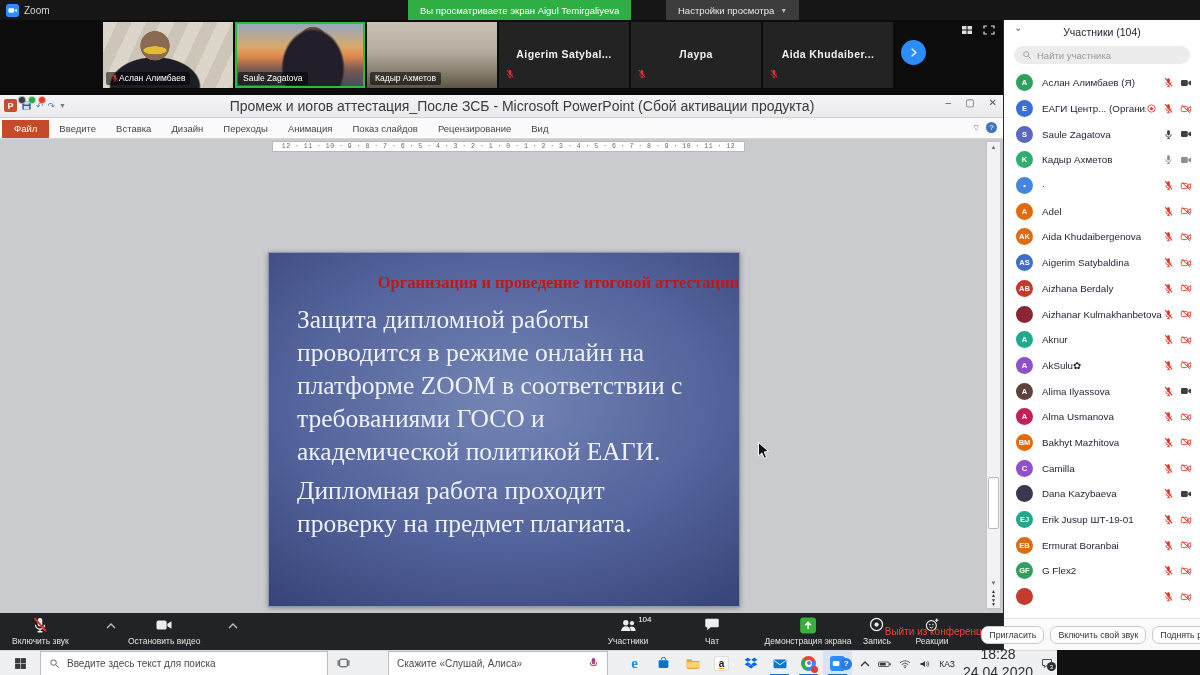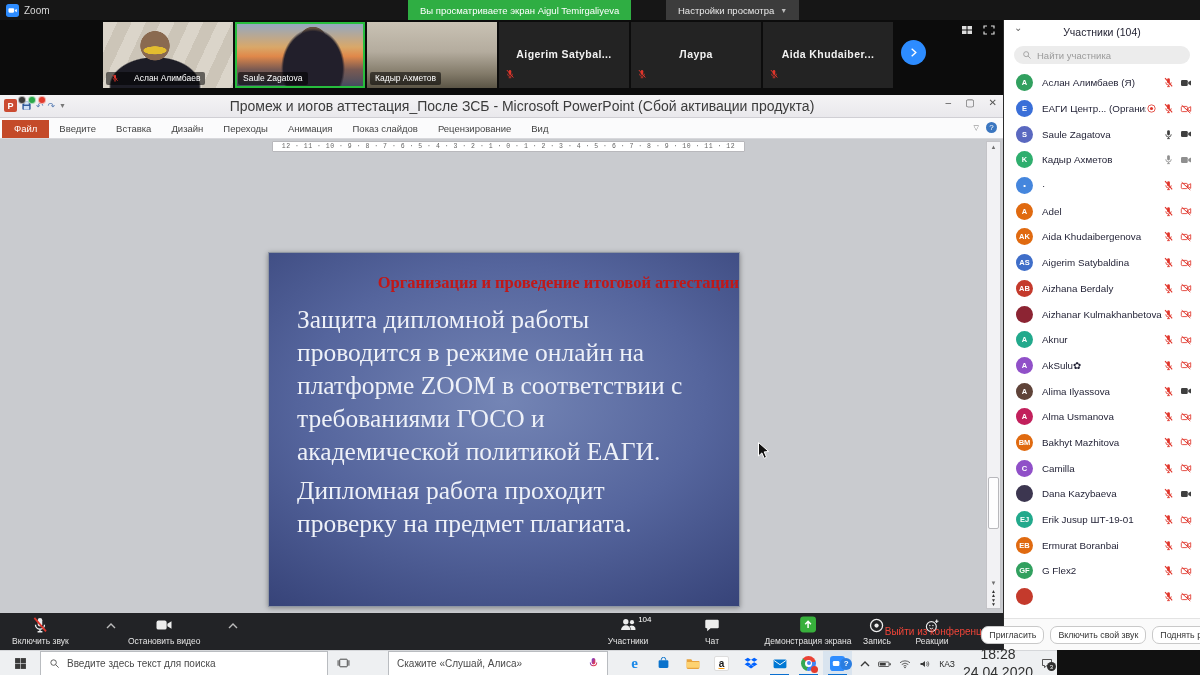--- a/index.html
+++ b/index.html
@@ -17,21 +17,21 @@
   .zm-viewset { position:absolute; left:666px; top:0; height:20px; padding:0 12px;
     background:#3c3c3c; color:#e8e8e8; font-size:9.5px; display:flex; align-items:center; gap:6px; cursor:default; }
   .zm-viewset .car { font-size:7px; color:#bbb; }
 
   
   .strip { position:absolute; left:0; top:20px; width:1003px; height:75px; background:#0c0c0c; }
   .tiles { position:absolute; left:103px; top:2px; height:66px; display:flex; gap:2px; }
   .tile { position:relative; width:130px; height:66px; background:#232323; overflow:hidden; }
   .tile.active { outline:2px solid #27bd3d; outline-offset:-2px; }
   .tile .vname { position:absolute; left:3px; bottom:3px; background:rgba(0,0,0,.55);
-    color:#fff; font-size:8.5px; padding:1px 5px 2px; border-radius:2px; display:flex; align-items:center; gap:15px; white-space:nowrap;}
+    color:#fff; font-size:8.5px; padding:1px 5px 2px; border-radius:2px; display:flex; align-items:center; gap:0; white-space:nowrap;}
   .tile .cname { position:absolute; left:0; right:0; top:26px; text-align:center;
     color:#f2f2f2; font-size:10.5px; font-weight:600; letter-spacing:.4px; }
   .tile .cormic { position:absolute; left:6px; bottom:5px; }
   .photo-aslan { background:
     radial-gradient(ellipse 20px 7px at 40% 43%, #e3bd2f 55%, rgba(0,0,0,0) 60%),
     radial-gradient(circle 15px at 40% 36%, #8a6a50 96%, rgba(0,0,0,0) 100%),
     radial-gradient(ellipse 46px 30px at 40% 98%, #1d1d26 96%, rgba(0,0,0,0) 100%),
     repeating-linear-gradient(115deg, #dbd5ca 0 13px, #ccc5b8 13px 26px); }
   .photo-saule { background:
     radial-gradient(ellipse 32px 40px at 60% 70%, #221f2b 92%, rgba(0,0,0,0) 100%),
@@ -82,21 +82,21 @@
   .vs-thumb { position:absolute; top:335px; width:11px; height:52px; background:#fdfdfe;
     border:1px solid #b8b8bc; border-radius:2px; }
   .vs-bottom { position:absolute; bottom:2px; display:flex; flex-direction:column; align-items:center; gap:1px; }
   .vs-dbl { font-size:5px; line-height:4px; color:#333; text-align:center; }
   .cursor { position:absolute; left:757px; top:302px; z-index:50; }
 
   
   .zm-toolbar { position:absolute; left:0; top:613px; width:1003px; height:37px; background:#222326; }
   .tb-item { position:absolute; top:3px; display:flex; flex-direction:column; align-items:center;
     gap:2px; color:#e4e4e4; font-size:8.5px; cursor:pointer; }
-  .tb-item .ic { height:18px; display:flex; align-items:flex-end; position:relative; }
+  .tb-item .ic { height:18px; display:flex; align-items:flex-start; position:relative; }
   .tb-badge { position:absolute; right:-14px; top:-1px; color:#fff; font-size:8px; }
   .tb-chev { position:absolute; top:10px; cursor:pointer; }
   .leave { position:absolute; right:10px; top:13px; color:#f04438; font-size:10px; cursor:pointer; }
 
   
   .panel { position:absolute; left:1003px; top:20px; width:197px; height:630px; background:#fff;
     border-left:1px solid #2a2a2a; display:flex; flex-direction:column; }
   .p-head { position:relative; height:24px; display:flex; align-items:center; justify-content:center;
     font-size:10.5px; color:#232333; }
   .p-head .col { position:absolute; left:10px; top:2px; color:#666; font-size:10px; cursor:pointer; }

